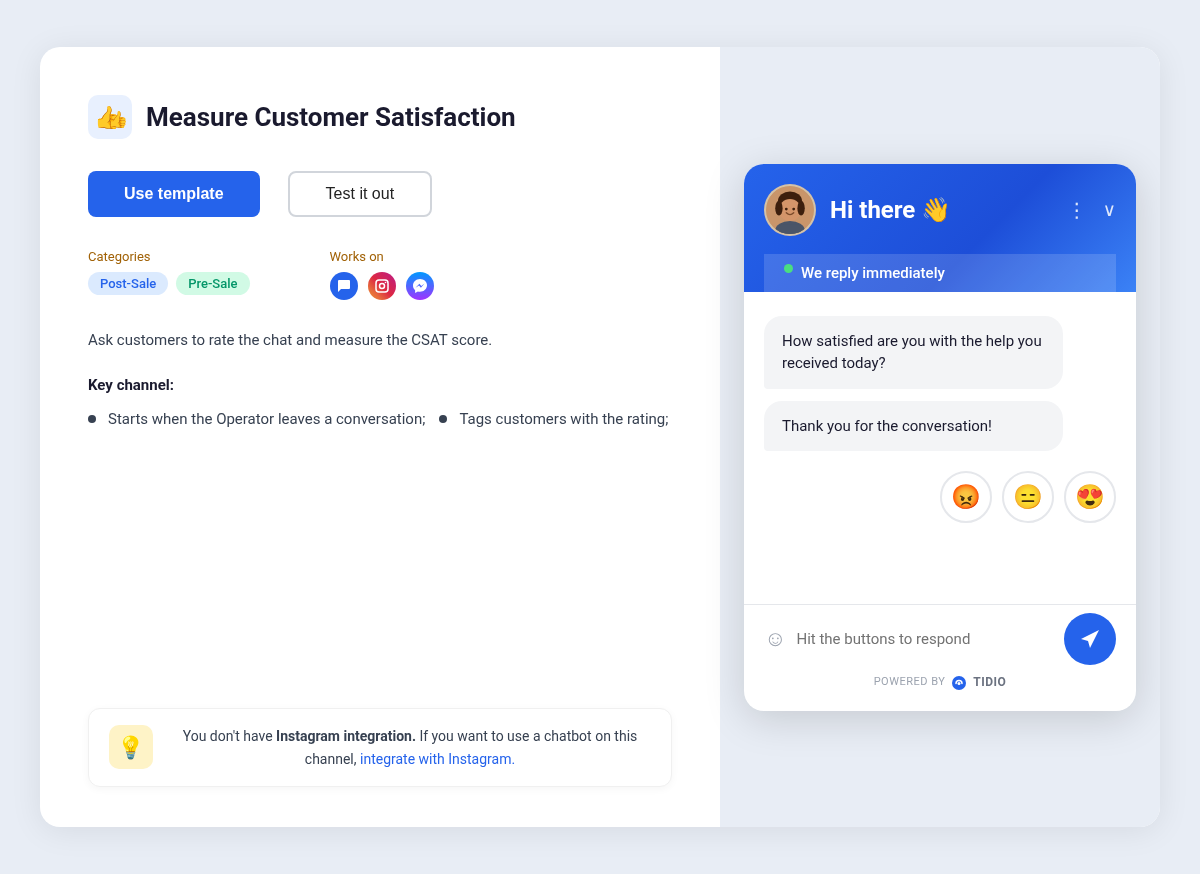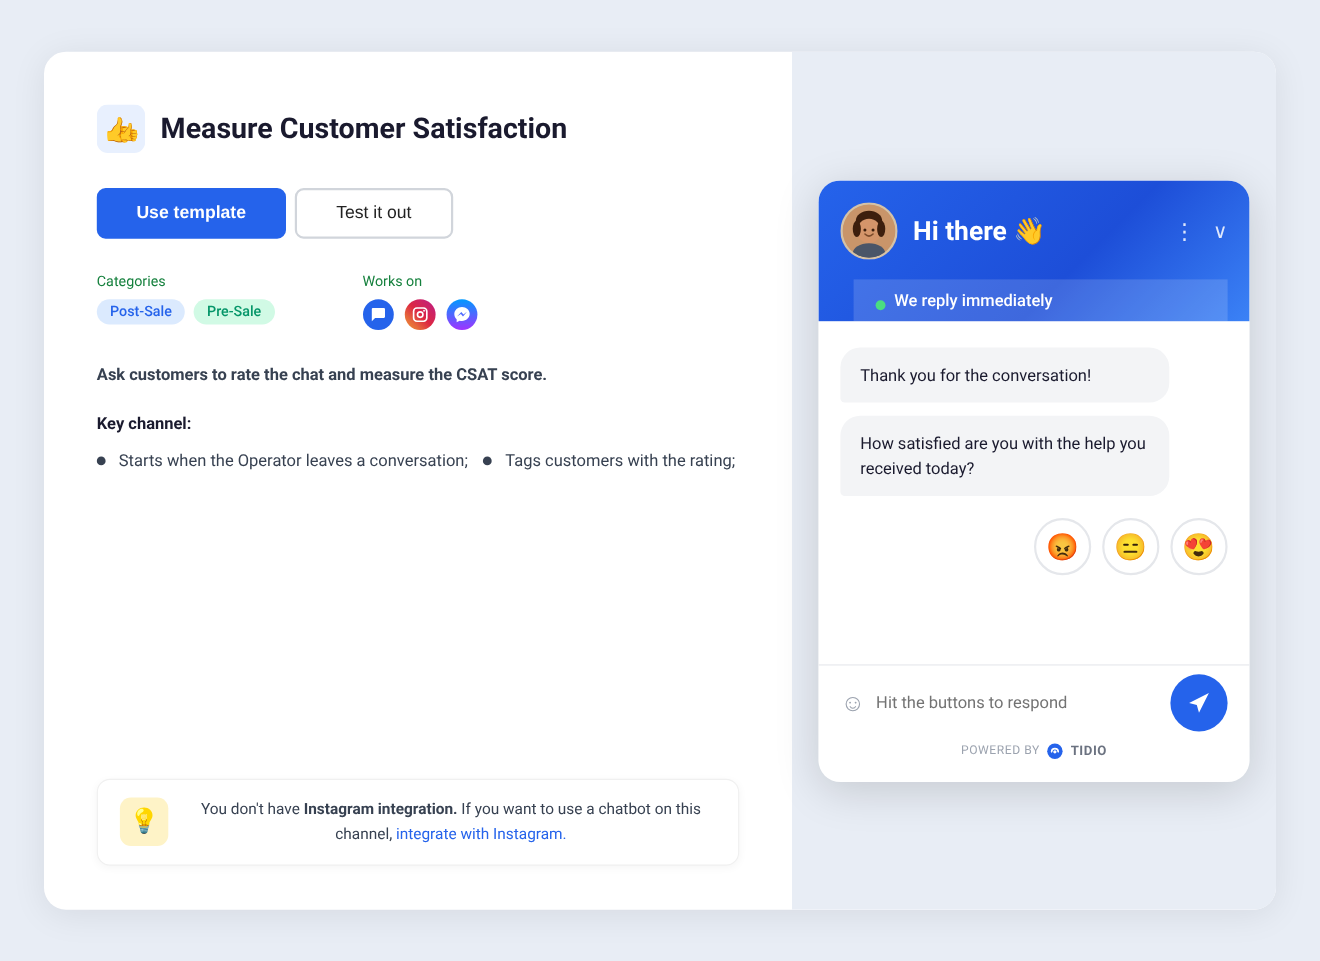--- a/index.html
+++ b/index.html
@@ -46,21 +46,21 @@
     }
 
     .page-title {
       font-size: 26px;
       font-weight: 700;
       color: #1a1a2e;
     }
 
     .buttons-row {
       display: flex;
-      gap: 8px;
+      gap: 28px;
       margin-bottom: 32px;
     }
 
     .btn-use-template {
       background: #2563eb;
       color: #fff;
       border: none;
       border-radius: 8px;
       padding: 14px 36px;
       font-size: 16px;
@@ -81,21 +81,21 @@
 
     .meta-row {
       display: flex;
       align-items: flex-start;
       gap: 80px;
       margin-bottom: 28px;
     }
 
     .meta-block label {
       font-size: 13px;
-      color: #15803d;
+      color: #a16207;
       display: block;
       margin-bottom: 8px;
     }
 
     .tags {
       display: flex;
       gap: 8px;
     }
 
     .tag {
@@ -134,21 +134,20 @@
 
     .platform-chat { background: #2563eb; color: #fff; }
     .platform-instagram { background: linear-gradient(45deg, #f09433, #e6683c, #dc2743, #cc2366, #bc1888); color: #fff; }
     .platform-messenger { background: linear-gradient(to bottom, #0099ff, #a033ff); color: #fff; }
 
     .description {
       font-size: 15px;
       color: #374151;
       margin-bottom: 24px;
       line-height: 1.6;
-      font-weight: bold;
     }
 
     .key-features-title {
       font-size: 15px;
       font-weight: 700;
       color: #1a1a2e;
       margin-bottom: 14px;
     }
 
     .features-list {
@@ -286,24 +285,23 @@
     .chevron-icon {
       color: rgba(255,255,255,0.85);
       font-size: 18px;
       cursor: pointer;
     }
 
     .status-bar {
       background: rgba(255,255,255,0.15);
       padding: 10px 20px;
       display: flex;
-      align-items: flex-end;
+      align-items: flex-start;
       gap: 8px;
       border-radius: 0;
-      margin-left: 12px;
     }
 
     .status-dot {
       width: 9px;
       height: 9px;
       background: #4ade80;
       border-radius: 50%;
     }
 
     .status-text {
@@ -534,22 +532,22 @@
           </div>
         </div>
 
         <div class="status-bar">
           <span class="status-dot"></span>
           <span class="status-text">We reply immediately</span>
         </div>
       </div>
 
       <div class="chat-body">
+        <div class="chat-bubble">How satisfied are you with the help you received today?</div>
         <div class="chat-bubble">Thank you for the conversation!</div>
-        <div class="chat-bubble">How satisfied are you with the help you received today?</div>
 
         <div class="emoji-buttons">
           <button class="emoji-btn">😡</button>
           <button class="emoji-btn">😑</button>
           <button class="emoji-btn">😍</button>
         </div>
       </div>
 
       <div class="chat-divider"></div>
 

